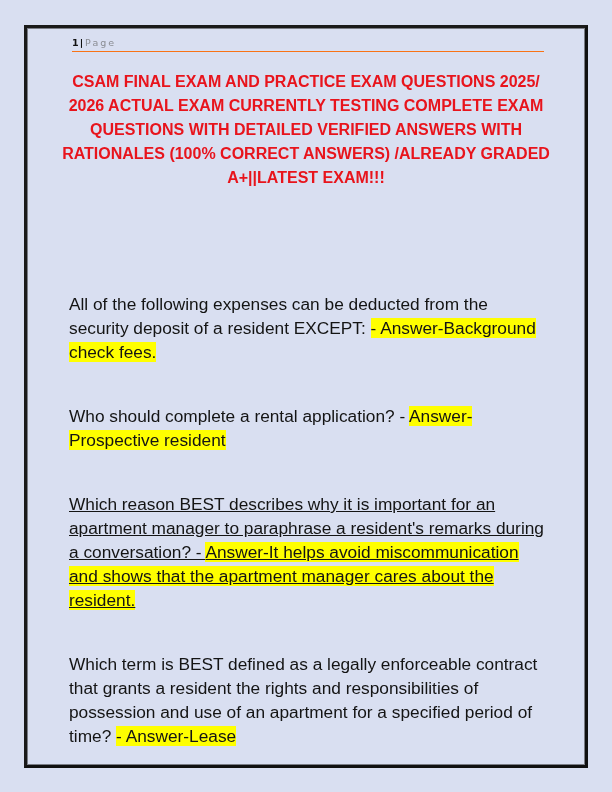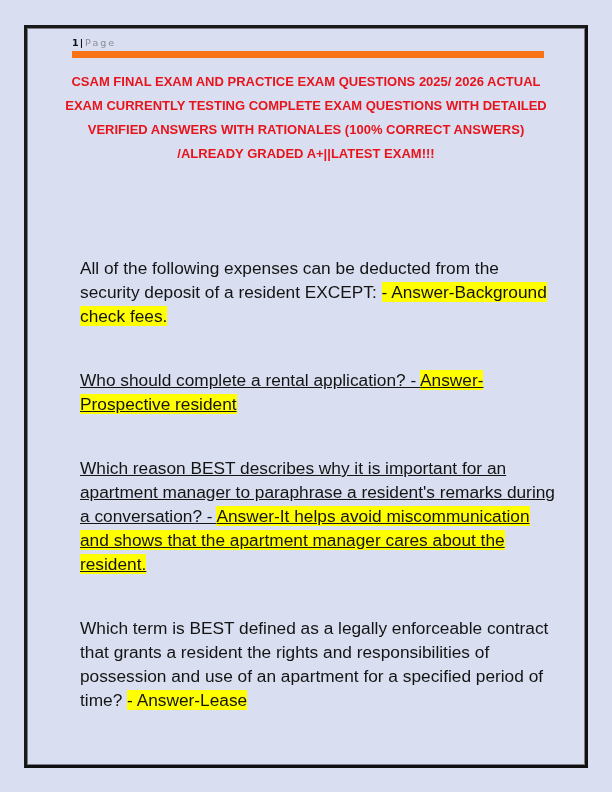--- a/index.html
+++ b/index.html
@@ -18,64 +18,65 @@
       border-left: 3px solid #1a1a1a;
       border-right: 3px solid #111;
       border-bottom: 3px solid #111;
       box-shadow: inset 1px 1px 0 #7a7d86, inset -1px -1px 0 #7a7d86;
     }
     .header {
       position: absolute;
       left: 72px; top: 36px;
       width: 472px;
       height: 15px;
-      border-bottom: 7px solid #f97316;
+      border-bottom: 1px solid #f97316;
       font-family: "DejaVu Sans", sans-serif;
       font-size: 9.5px;
       line-height: 14px;
     }
     .header .num { color: #111; font-weight: bold; }
     .header .sep { color: #111; font-weight: bold; margin: 0 2px 0 1px; }
     .header .pg { color: #8a8c92; letter-spacing: 2px; }
     .title {
       position: absolute;
       left: 60px; top: 70px;
       width: 492px;
       text-align: center;
       color: #e8141c;
       font-weight: bold;
-      font-size: 13px;
+      font-size: 16px;
       line-height: 24px;
     }
     .qa {
       position: absolute;
-      left: 80px;
+      left: 69px;
       width: 475px;
       color: #141414;
       font-size: 17.3px;
       line-height: 24px;
+      margin-top: 36px;
     }
     .hl { background: #ffff00; }
   </style>
 </head>
 <body>
 
 <div class="page-border"></div>
 
 <div class="header">
   <span class="num">1</span><span class="sep">|</span><span class="pg">Page</span>
 </div>
 
 <div class="title">CSAM FINAL EXAM AND PRACTICE EXAM QUESTIONS 2025/ 2026 ACTUAL EXAM CURRENTLY TESTING COMPLETE EXAM QUESTIONS WITH DETAILED VERIFIED ANSWERS WITH RATIONALES (100% CORRECT ANSWERS) /ALREADY GRADED A+||LATEST EXAM!!!</div>
 
 <div class="qa" style="top:256px;">
   <span>All of the following expenses can be deducted from the security deposit of a resident EXCEPT: </span><span class="hl">- Answer-Background check fees.</span>
 </div>
 
-<div class="qa" style="top:368px;text-decoration:underline;">
+<div class="qa" style="top:368px;">
   <span>Who should complete a rental application? - </span><span class="hl">Answer-Prospective resident</span>
 </div>
 
 <div class="qa" style="top:456px;text-decoration:underline;">
   <span>Which reason BEST describes why it is important for an apartment manager to paraphrase a resident's remarks during a conversation? - </span><span class="hl">Answer-It helps avoid miscommunication and shows that the apartment manager cares about the resident.</span>
 </div>
 
 <div class="qa" style="top:616px;">
   <span>Which term is BEST defined as a legally enforceable contract that grants a resident the rights and responsibilities of possession and use of an apartment for a specified period of time? </span><span class="hl">- Answer-Lease</span>
 </div>

